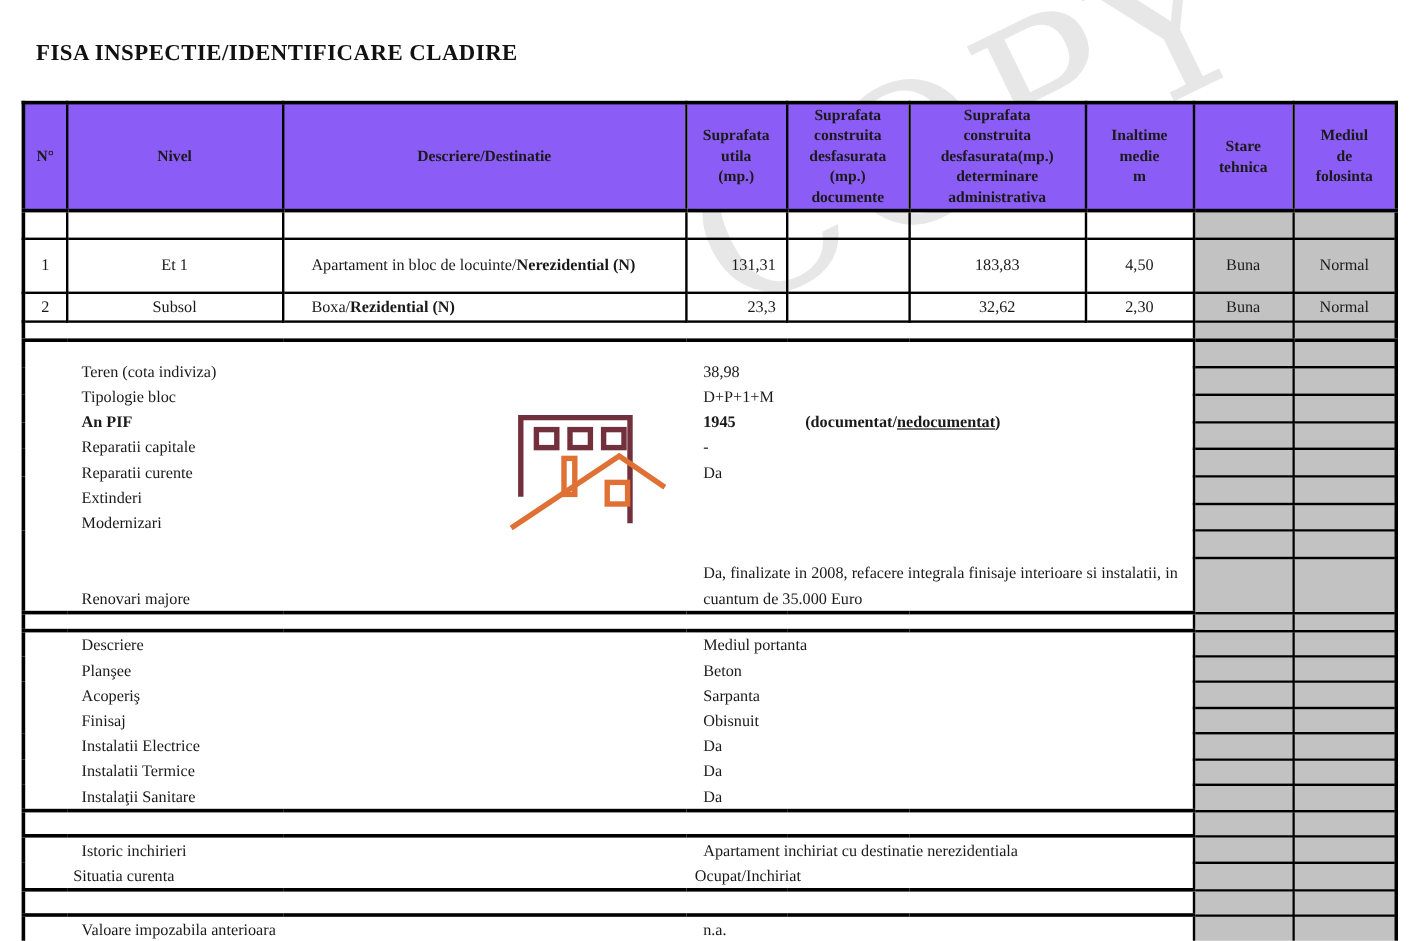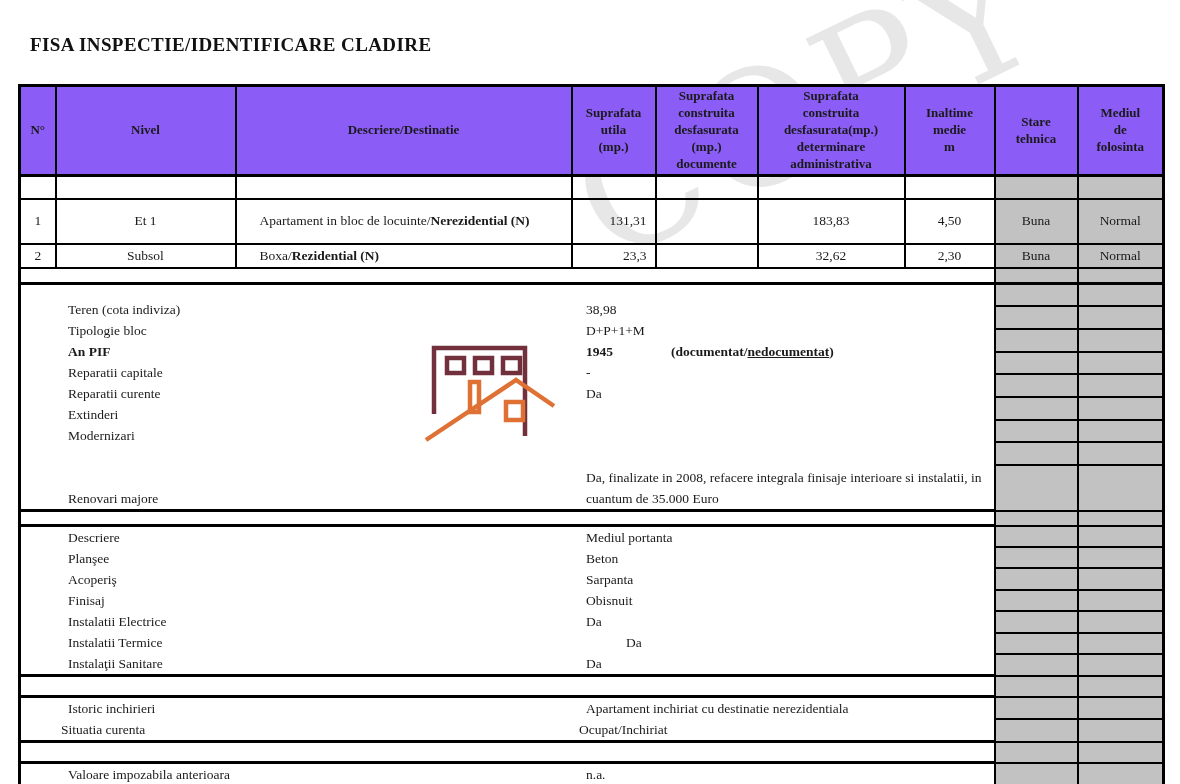--- a/index.html
+++ b/index.html
@@ -244,21 +244,21 @@
               <span class="val">Sarpanta</span>
             </div>
             <div class="line" style="height: 21px;">
               <span class="lbl">Finisaj</span>
               <span class="val">Obisnuit</span>
             </div>
             <div class="line" style="height: 21px;">
               <span class="lbl">Instalatii Electrice</span>
               <span class="val">Da</span>
             </div>
-            <div class="line" style="height: 21px; gap: 40px;">
+            <div class="line" style="height: 21px;">
               <span class="lbl">Instalatii Termice</span>
               <span class="val">Da</span>
             </div>
             <div class="line" style="height: 21px;">
               <span class="lbl">Instalaţii Sanitare</span>
               <span class="val">Da</span>
             </div>
           </td>
           <td class="g"></td>
           <td class="g"></td>

